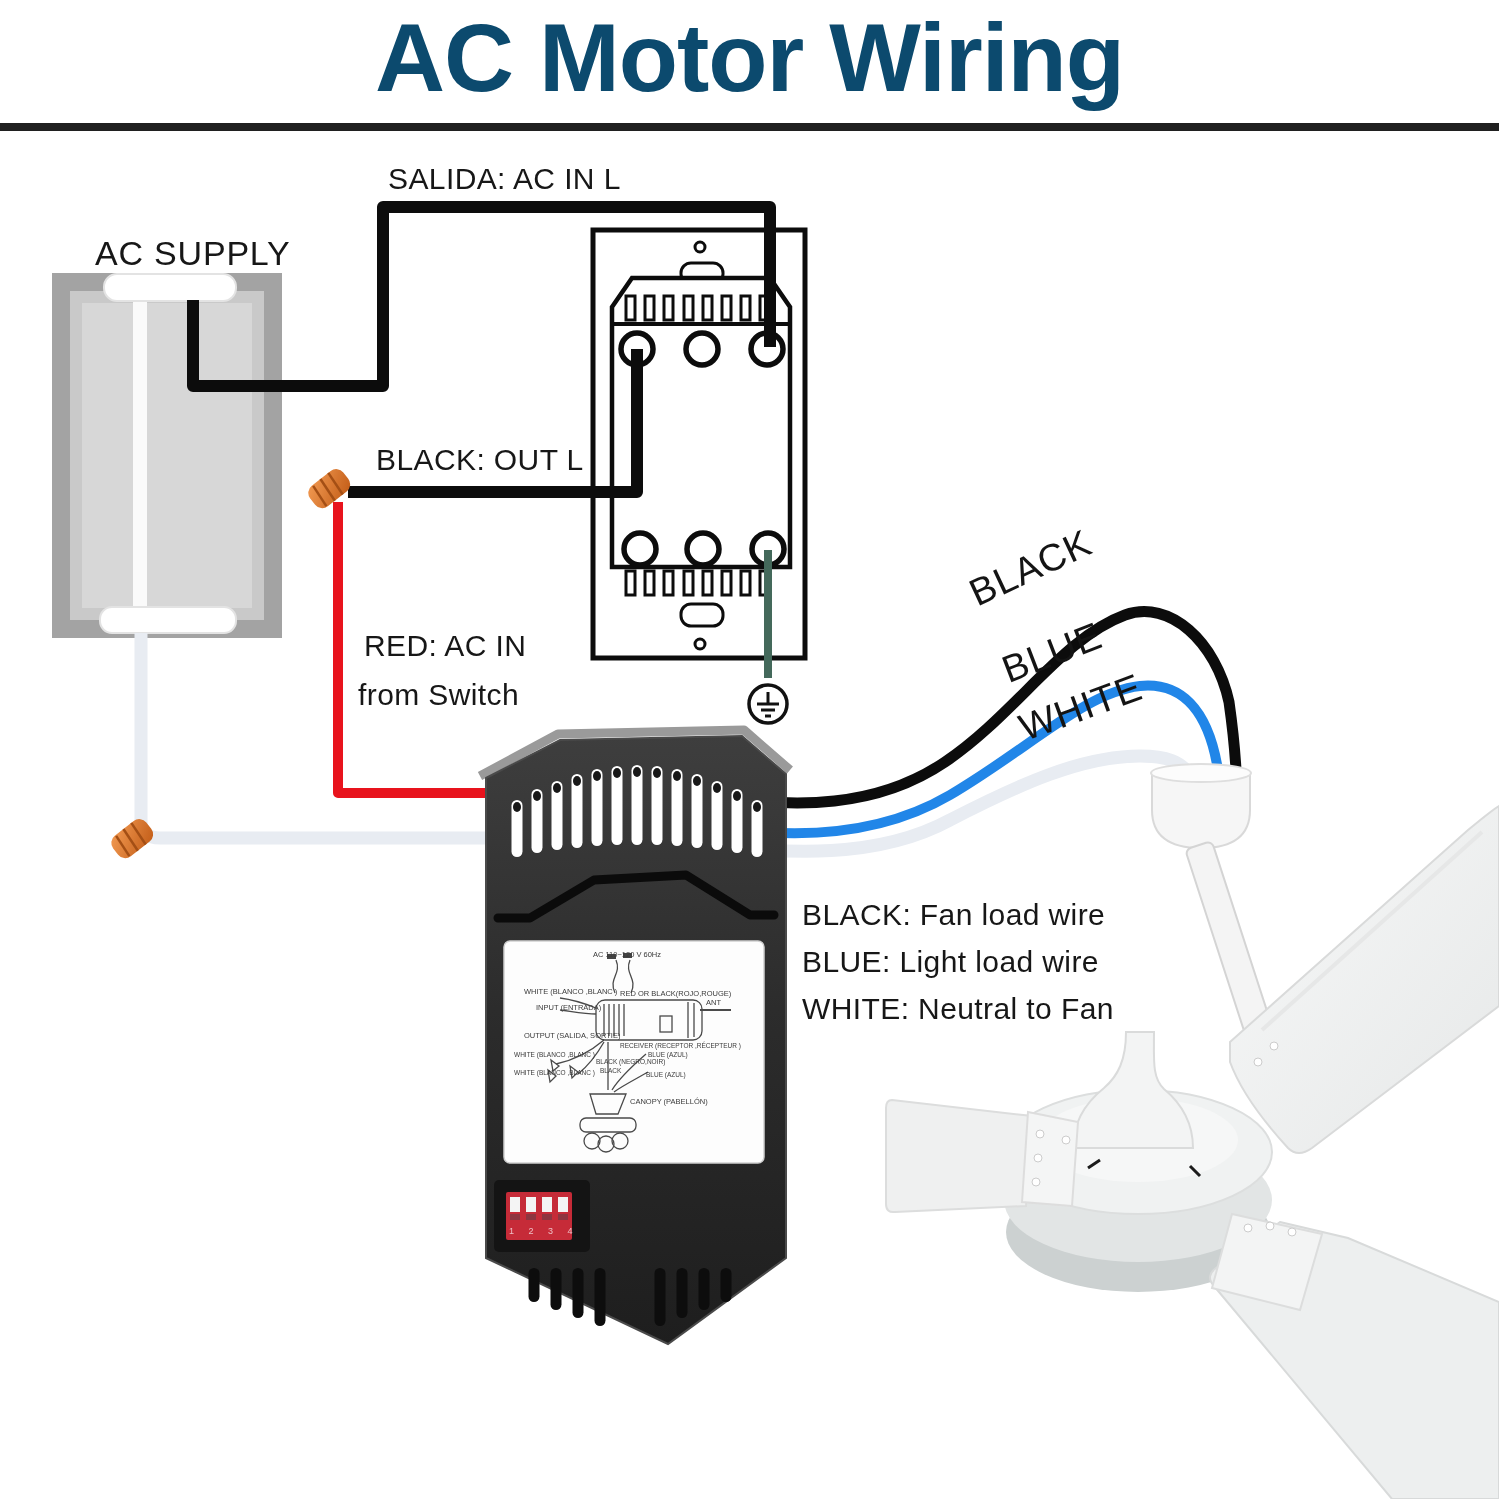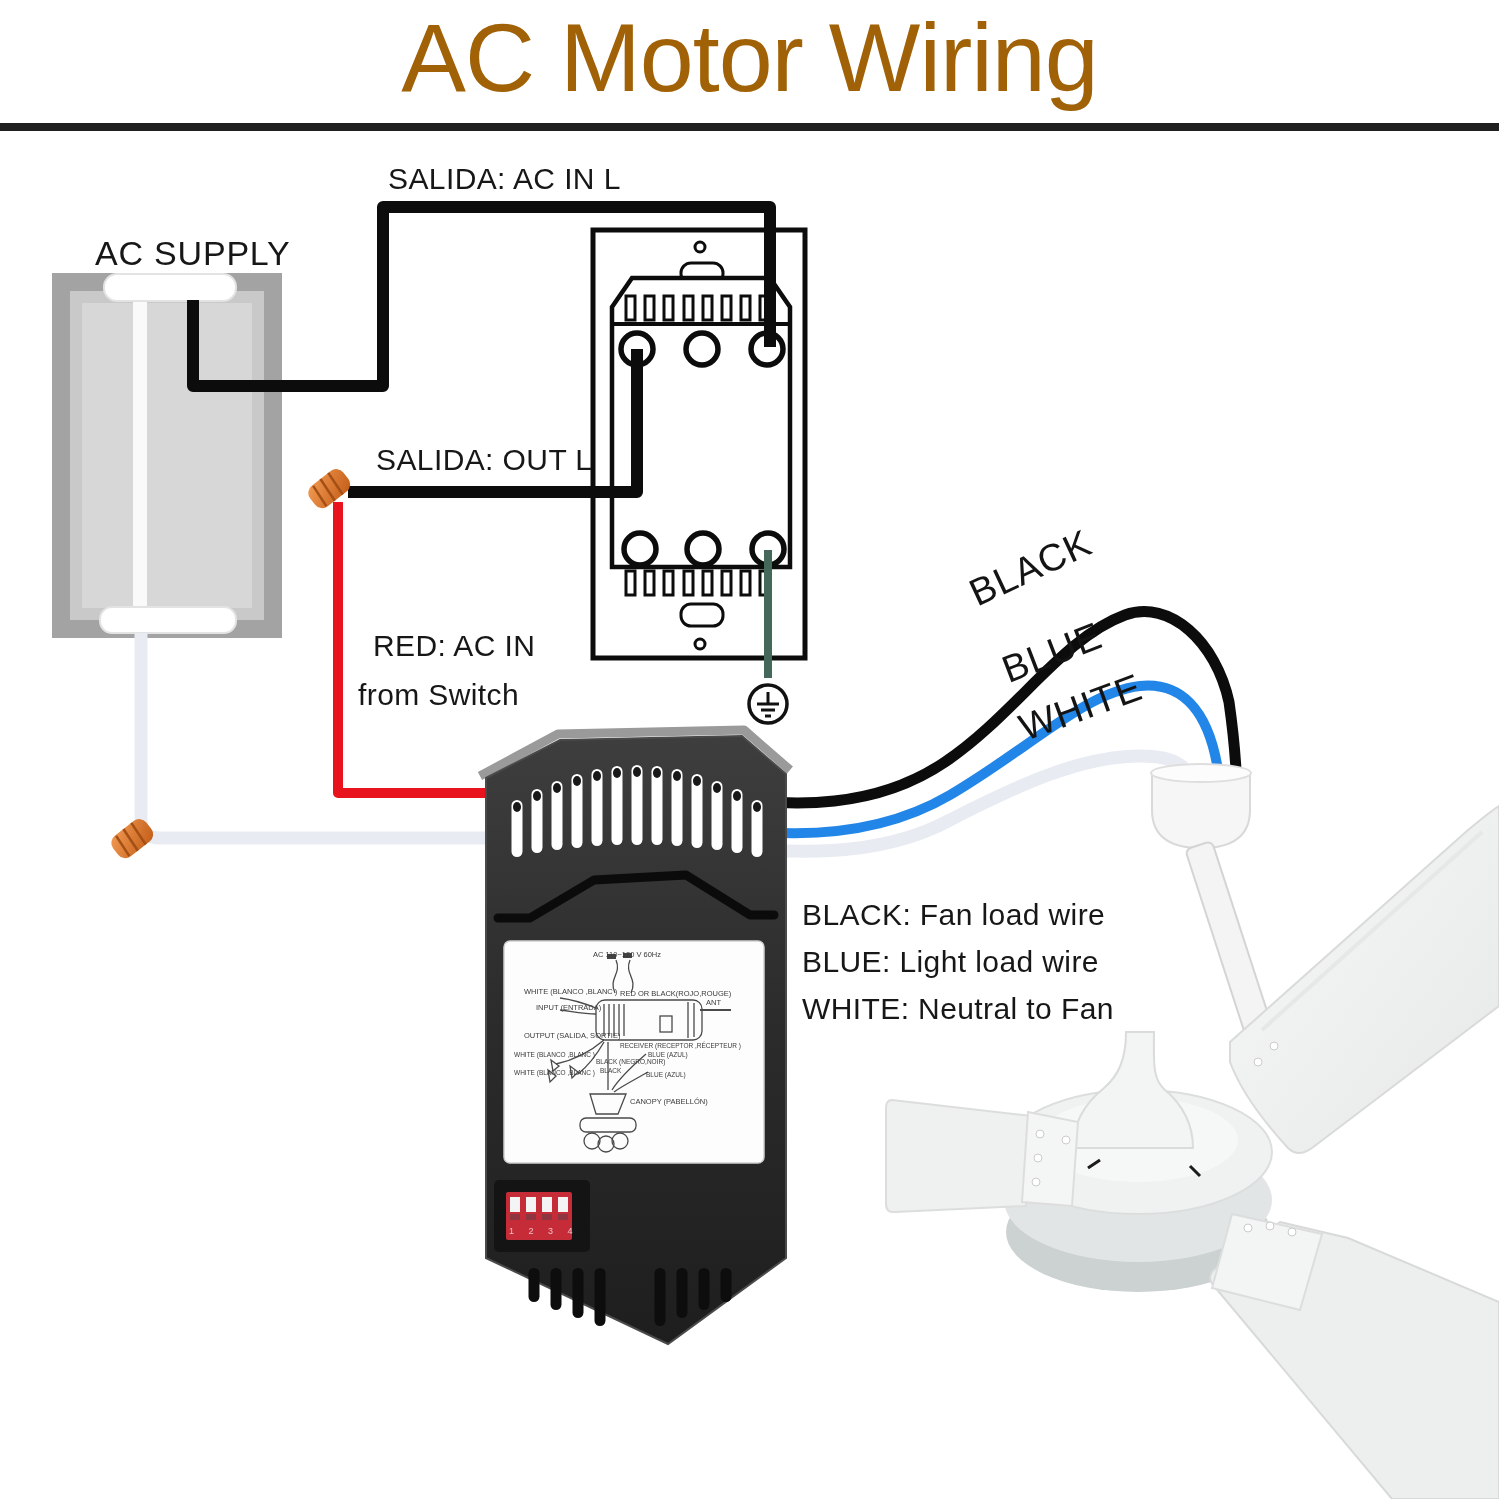--- a/index.html
+++ b/index.html
@@ -2,22 +2,22 @@
 <html><head>
 <meta charset="utf-8">
 <style>
   html,body { margin:0; padding:0; background:#fff; }
   .stage {
     position:relative; width:1499px; height:1499px; background:#ffffff;
     overflow:hidden; font-family:"Liberation Sans", sans-serif;
   }
   .title {
     position:absolute; left:0; top:2px; width:100%;
-    text-align:center; font-size:97px; font-weight:normal;
-    color:#a16207; letter-spacing:-1px;
+    text-align:center; font-size:97px; font-weight:bold;
+    color:#0c4a6e; letter-spacing:-1px;
   }
   .divider {
     position:absolute; left:0; top:123px; width:100%; height:8px;
     background:#202020;
   }
   .lbl {
     position:absolute; font-size:30px; color:#171717; white-space:nowrap;
     letter-spacing:0.4px;
   }
   .lbl.small-caps { font-size:34px; letter-spacing:0.8px; }
@@ -280,22 +280,22 @@
     <g transform="translate(133,838) rotate(-38)">
       <rect x="-22" y="-13" width="42" height="26" rx="9" fill="url(#nutGrad)"></rect>
       <line x1="-12" y1="-12" x2="-14" y2="12" stroke="#a44f15" stroke-width="2.5"></line>
       <line x1="-2" y1="-13" x2="-4" y2="13" stroke="#a44f15" stroke-width="2.5"></line>
       <line x1="8" y1="-13" x2="6" y2="13" stroke="#a44f15" stroke-width="2.5"></line>
     </g>
   </svg>
 
   <div class="lbl small-caps" style="left:95px; top:234px;">AC SUPPLY</div>
   <div class="lbl" style="left:388px; top:162px;">SALIDA: AC IN L</div>
-  <div class="lbl" style="left:376px; top:443px;">SALIDA: OUT L</div>
-  <div class="lbl" style="left:373px; top:629px;">RED: AC IN</div>
+  <div class="lbl" style="left:376px; top:443px;">BLACK: OUT L</div>
+  <div class="lbl" style="left:364px; top:629px;">RED: AC IN</div>
   <div class="lbl" style="left:358px; top:678px;">from Switch</div>
   <div class="lbl" style="left:802px; top:898px;">BLACK: Fan load wire</div>
   <div class="lbl" style="left:802px; top:992px;">WHITE: Neutral to Fan</div>
   <div class="lbl" style="left:802px; top:945px;">BLUE: Light load wire</div>
 
   <div class="wirelbl" style="left:972px; top:574px; transform:rotate(-25deg);">BLACK</div>
   <div class="wirelbl" style="left:1004px; top:650px; transform:rotate(-21deg);">BLUE</div>
   <div class="wirelbl" style="left:1021px; top:708px; transform:rotate(-20deg);">WHITE</div>
 
 </div>

